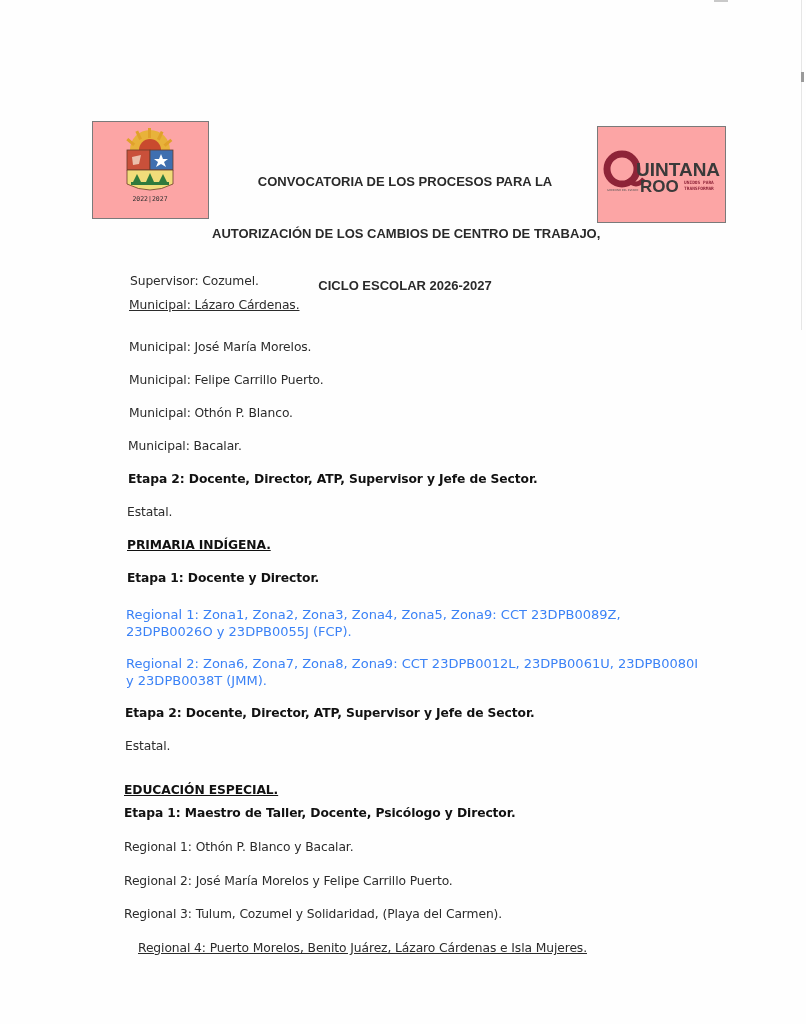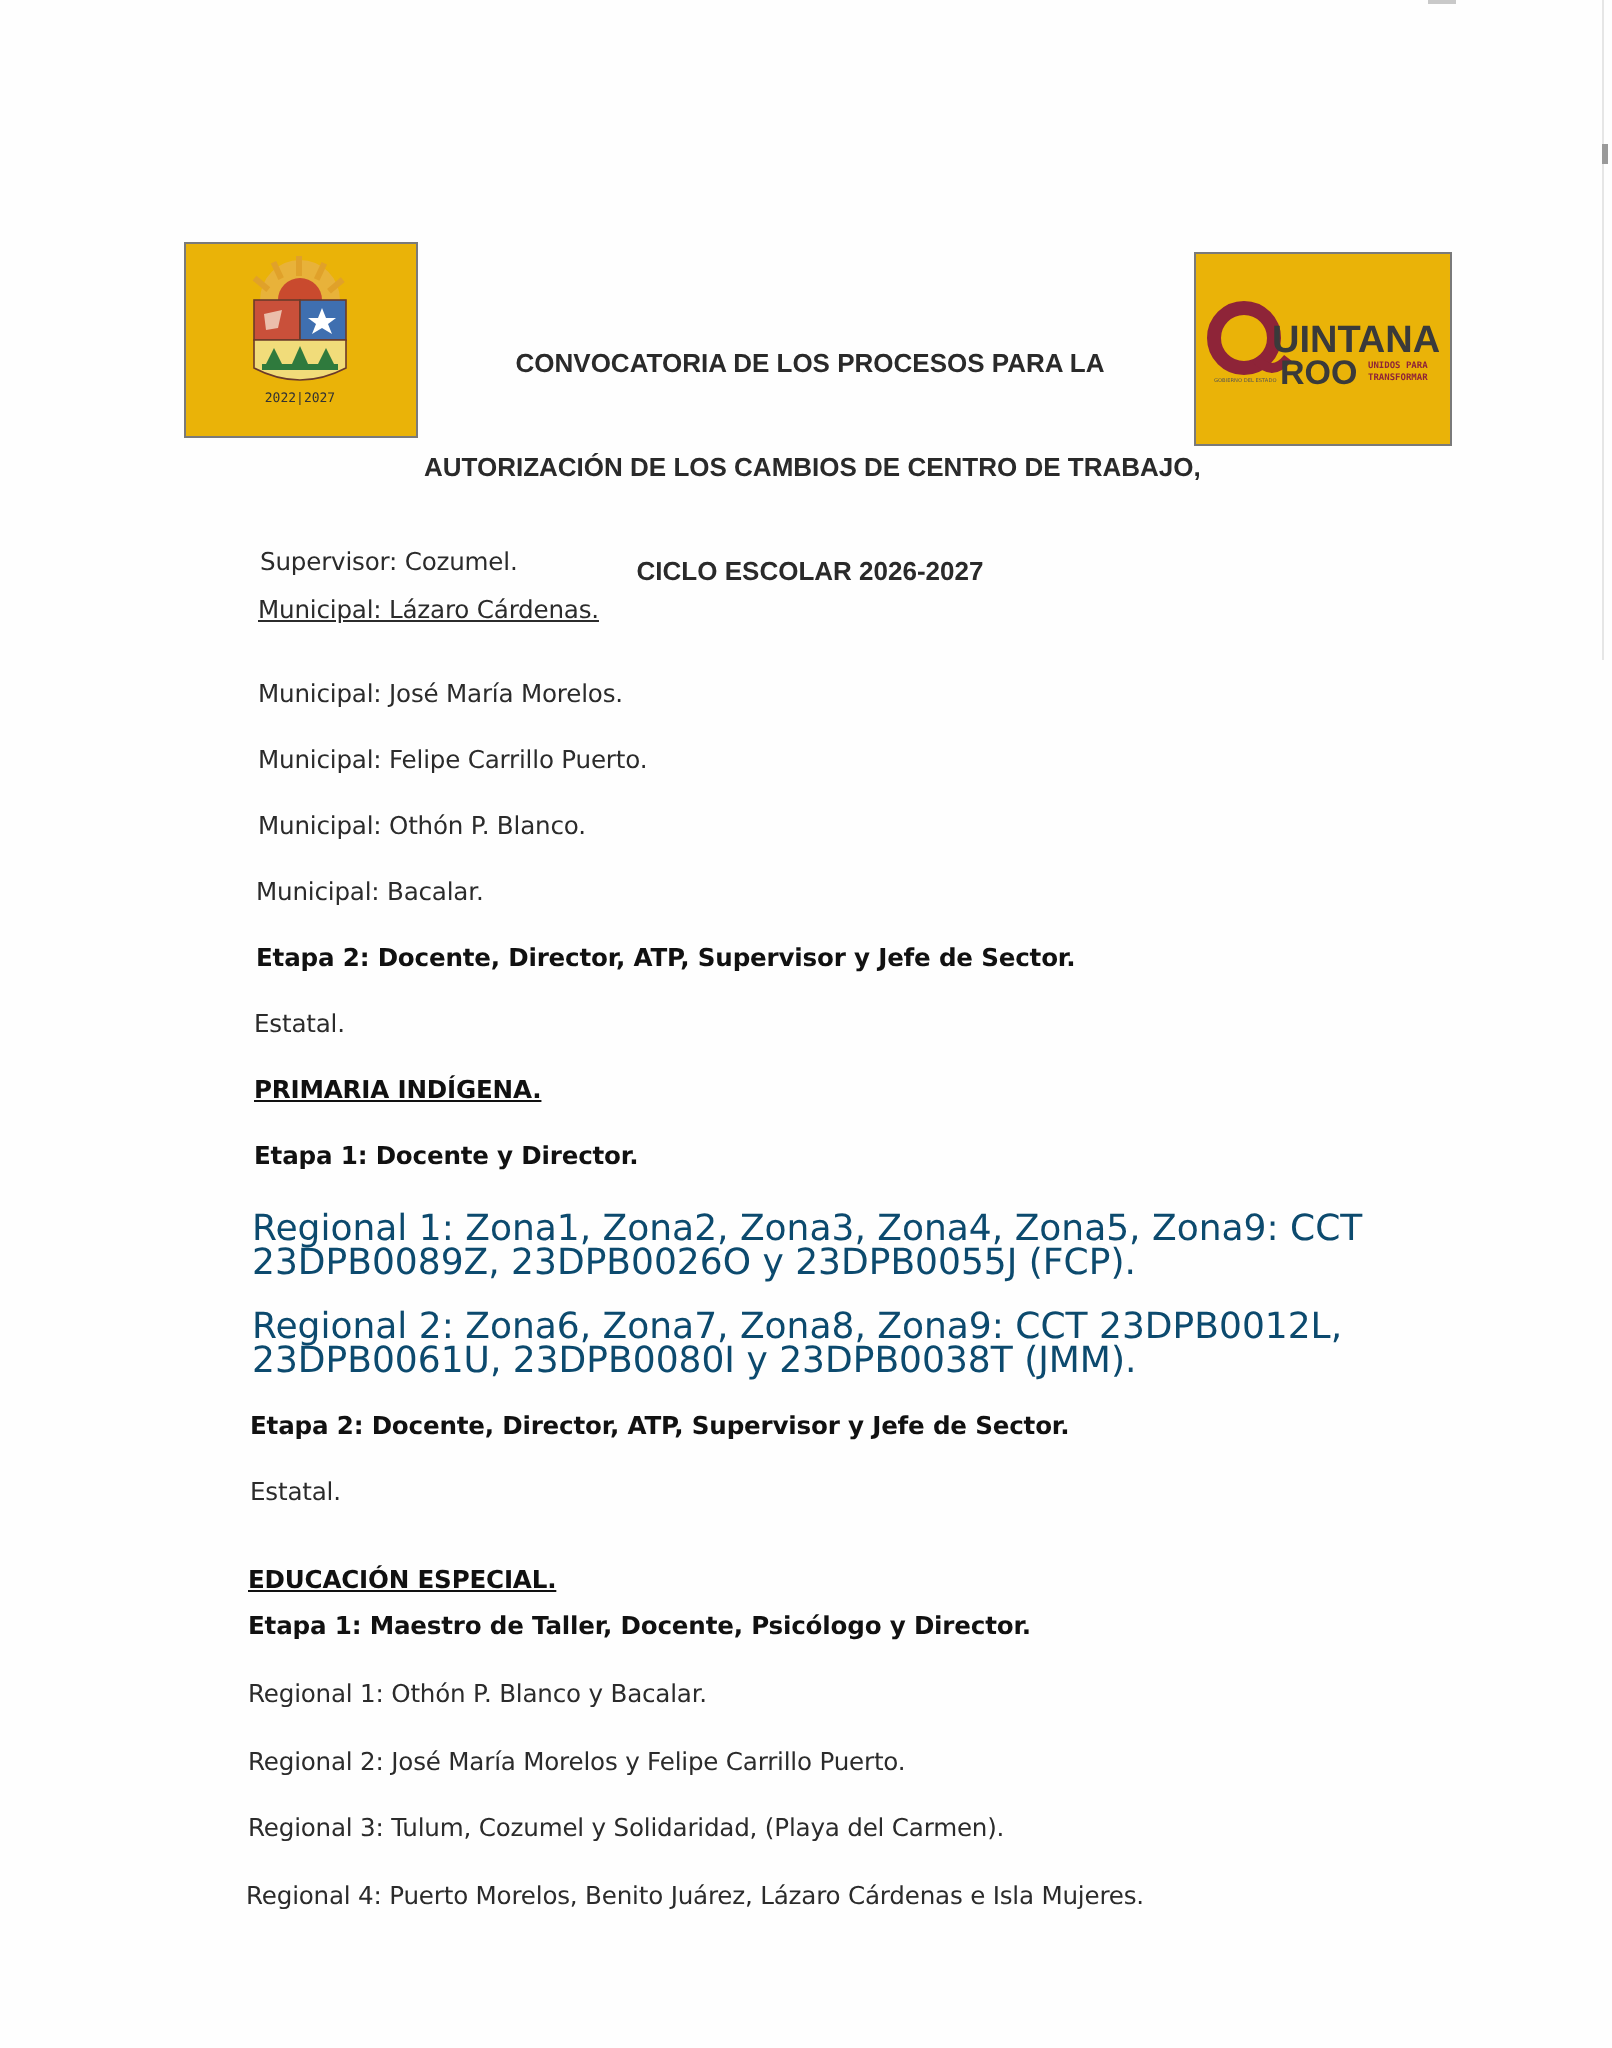--- a/index.html
+++ b/index.html
@@ -5,34 +5,34 @@
   html, body { margin: 0; padding: 0; }
   body {
     width: 806px; height: 1024px; background: #ffffff; position: relative; overflow: hidden;
     font-family: "DejaVu Sans", "Liberation Sans", sans-serif; color: #1f1f1f;
   }
   .page { position: absolute; left: 0; top: 0; width: 806px; height: 1024px; background: #fefefe; }
   .edge-right { position: absolute; right: 4px; top: 0; width: 1px; height: 330px; background: #e6e6e6; }
   .edge-mark { position: absolute; right: 2px; top: 72px; width: 3px; height: 10px; background: #9a9a9a; }
   .top-mark { position: absolute; left: 714px; top: 0; width: 14px; height: 2px; background: #c9c9c9; }
 
-  .logo-box { position: absolute; border: 1px solid #7a7a7a; background: #eab308; }
+  .logo-box { position: absolute; border: 1px solid #7a7a7a; background: #fca5a5; }
   .logo-left { left: 92px; top: 121px; width: 115px; height: 96px; }
   .logo-right { left: 597px; top: 126px; width: 127px; height: 95px; }
 
   .title {
     position: absolute; left: 212px; top: 140px; width: 386px; text-align: center;
     font-family: "Liberation Sans", sans-serif; font-weight: bold; font-size: 13px; line-height: 21px; color: #2a2a2a;
   }
   .title div { white-space: nowrap; margin-top: 31px; }
 
   .line { position: absolute; font-size: 12.3px; color: #2b2b2b; white-space: nowrap; letter-spacing: -0.1px; }
   .bold { font-weight: bold; color: #111; }
   .ul { font-weight: bold; text-decoration: underline; color: #111; }
-  .para { position: absolute; font-size: 18px; color: #0c4a6e; line-height: 17px; width: 580px; }
+  .para { position: absolute; font-size: 13px; color: #3b82f6; line-height: 17px; width: 580px; }
 </style>
 </head>
 <body>
 
 <div class="page">
   <div class="edge-right"></div>
   <div class="edge-mark"></div>
   <div class="top-mark"></div>
 
   <div class="logo-box logo-left">
@@ -97,14 +97,14 @@
 
   <div class="line bold" style="left:125px; top:706px;">Etapa 2: Docente, Director, ATP, Supervisor y Jefe de Sector.</div>
   <div class="line" style="left:125px; top:739px;">Estatal.</div>
 
   <div class="line ul" style="left:124px; top:783px;">EDUCACIÓN ESPECIAL.</div>
   <div class="line bold" style="left:124px; top:806px;">Etapa 1: Maestro de Taller, Docente, Psicólogo y Director.</div>
 
   <div class="line" style="left:124px; top:840px;">Regional 1: Othón P. Blanco y Bacalar.</div>
   <div class="line" style="left:124px; top:874px;">Regional 2: José María Morelos y Felipe Carrillo Puerto.</div>
   <div class="line" style="left:124px; top:907px;">Regional 3: Tulum, Cozumel y Solidaridad, (Playa del Carmen).</div>
-  <div class="line" style="left:123px; top:941px;">Regional 4: Puerto Morelos, Benito Juárez, Lázaro Cárdenas e Isla Mujeres.</div>
+  <div class="line" style="left:138px; top:941px;text-decoration:underline;">Regional 4: Puerto Morelos, Benito Juárez, Lázaro Cárdenas e Isla Mujeres.</div>
 </div>
 
 </body></html>

